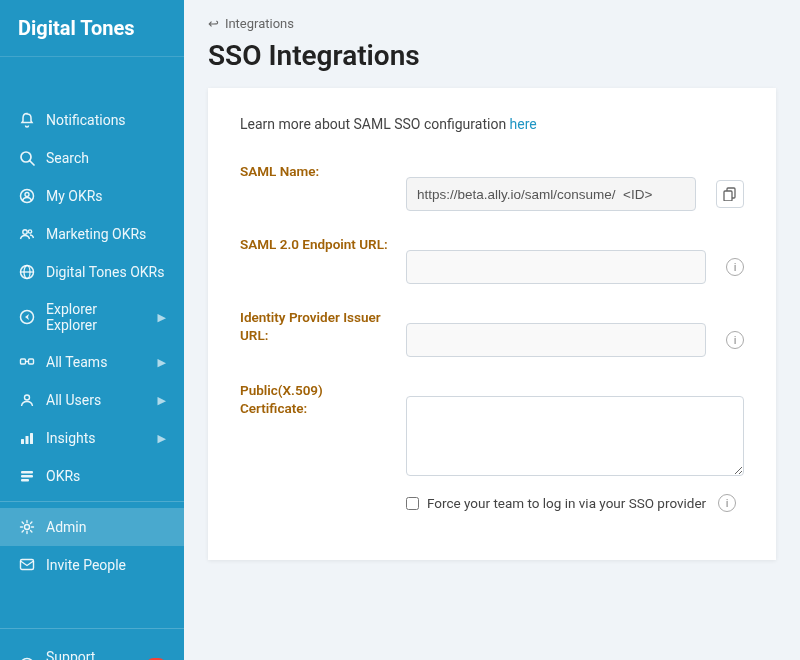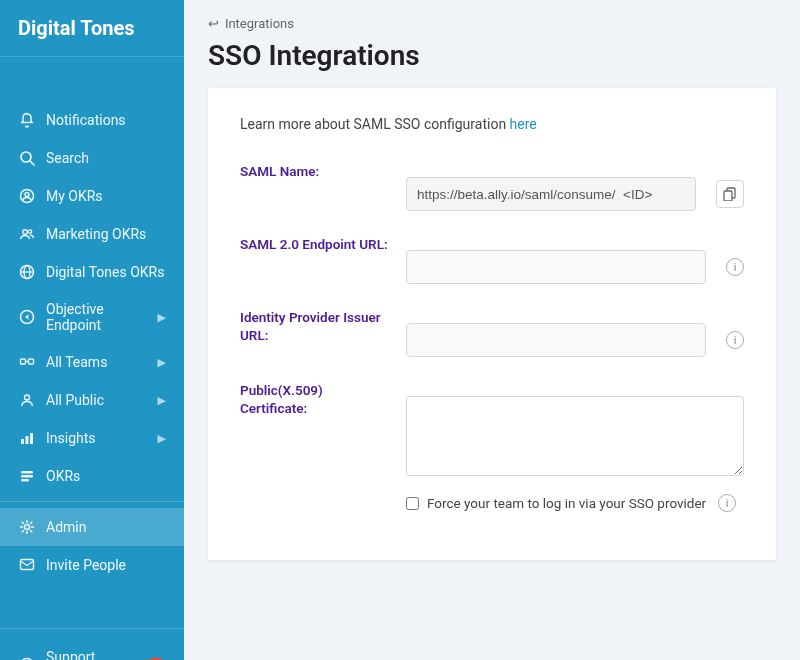--- a/index.html
+++ b/index.html
@@ -107,21 +107,21 @@
       display: flex;
       align-items: flex-start;
       margin-bottom: 18px;
       gap: 16px;
     }
     .form-label {
       width: 150px;
       min-width: 150px;
       font-size: 13.5px;
       font-weight: 600;
-      color: #4c1d95;
+      color: #a16207;
       padding-top: 7px;
       line-height: 1.3;
     }
     .form-control-wrap {
       flex: 1;
       display: flex;
       align-items: center;
       gap: 20px;
       margin-top: 21px;
     }
@@ -262,21 +262,21 @@
       <span>Digital Tones OKRs</span>
     </div>
 
     <div class="sidebar-item">
       <span class="sidebar-icon">
         <svg width="16" height="16" viewBox="0 0 16 16" fill="none">
           <circle cx="8" cy="8" r="6.5" stroke="rgba(255,255,255,0.9)" stroke-width="1.5"></circle>
           <polygon points="10,5 6,8 10,11 9,8" fill="rgba(255,255,255,0.9)"></polygon>
         </svg>
       </span>
-      <span>Objective Endpoint</span>
+      <span>Explorer Explorer</span>
       <span class="chevron">▶</span>
     </div>
 
     <div class="sidebar-item">
       <span class="sidebar-icon">
         <svg width="16" height="16" viewBox="0 0 16 16" fill="none">
           <rect x="1.5" y="5" width="5" height="5" rx="1" stroke="rgba(255,255,255,0.9)" stroke-width="1.4"></rect>
           <rect x="9.5" y="5" width="5" height="5" rx="1" stroke="rgba(255,255,255,0.9)" stroke-width="1.4"></rect>
           <line x1="6.5" y1="7.5" x2="9.5" y2="7.5" stroke="rgba(255,255,255,0.9)" stroke-width="1.3"></line>
         </svg>
@@ -285,21 +285,21 @@
       <span class="chevron">▶</span>
     </div>
 
     <div class="sidebar-item">
       <span class="sidebar-icon">
         <svg width="16" height="16" viewBox="0 0 16 16" fill="none">
           <circle cx="8" cy="5.5" r="2.5" stroke="rgba(255,255,255,0.9)" stroke-width="1.4"></circle>
           <path d="M2.5 14C3 11 5 9.5 8 9.5s5 1.5 5.5 4.5" stroke="rgba(255,255,255,0.9)" stroke-width="1.4" fill="none"></path>
         </svg>
       </span>
-      <span>All Public</span>
+      <span>All Users</span>
       <span class="chevron">▶</span>
     </div>
 
     <div class="sidebar-item">
       <span class="sidebar-icon">
         <svg width="16" height="16" viewBox="0 0 16 16" fill="none">
           <rect x="2" y="9" width="3" height="5" rx="0.5" fill="rgba(255,255,255,0.9)"></rect>
           <rect x="6.5" y="6" width="3" height="8" rx="0.5" fill="rgba(255,255,255,0.9)"></rect>
           <rect x="11" y="3" width="3" height="11" rx="0.5" fill="rgba(255,255,255,0.9)"></rect>
         </svg>

